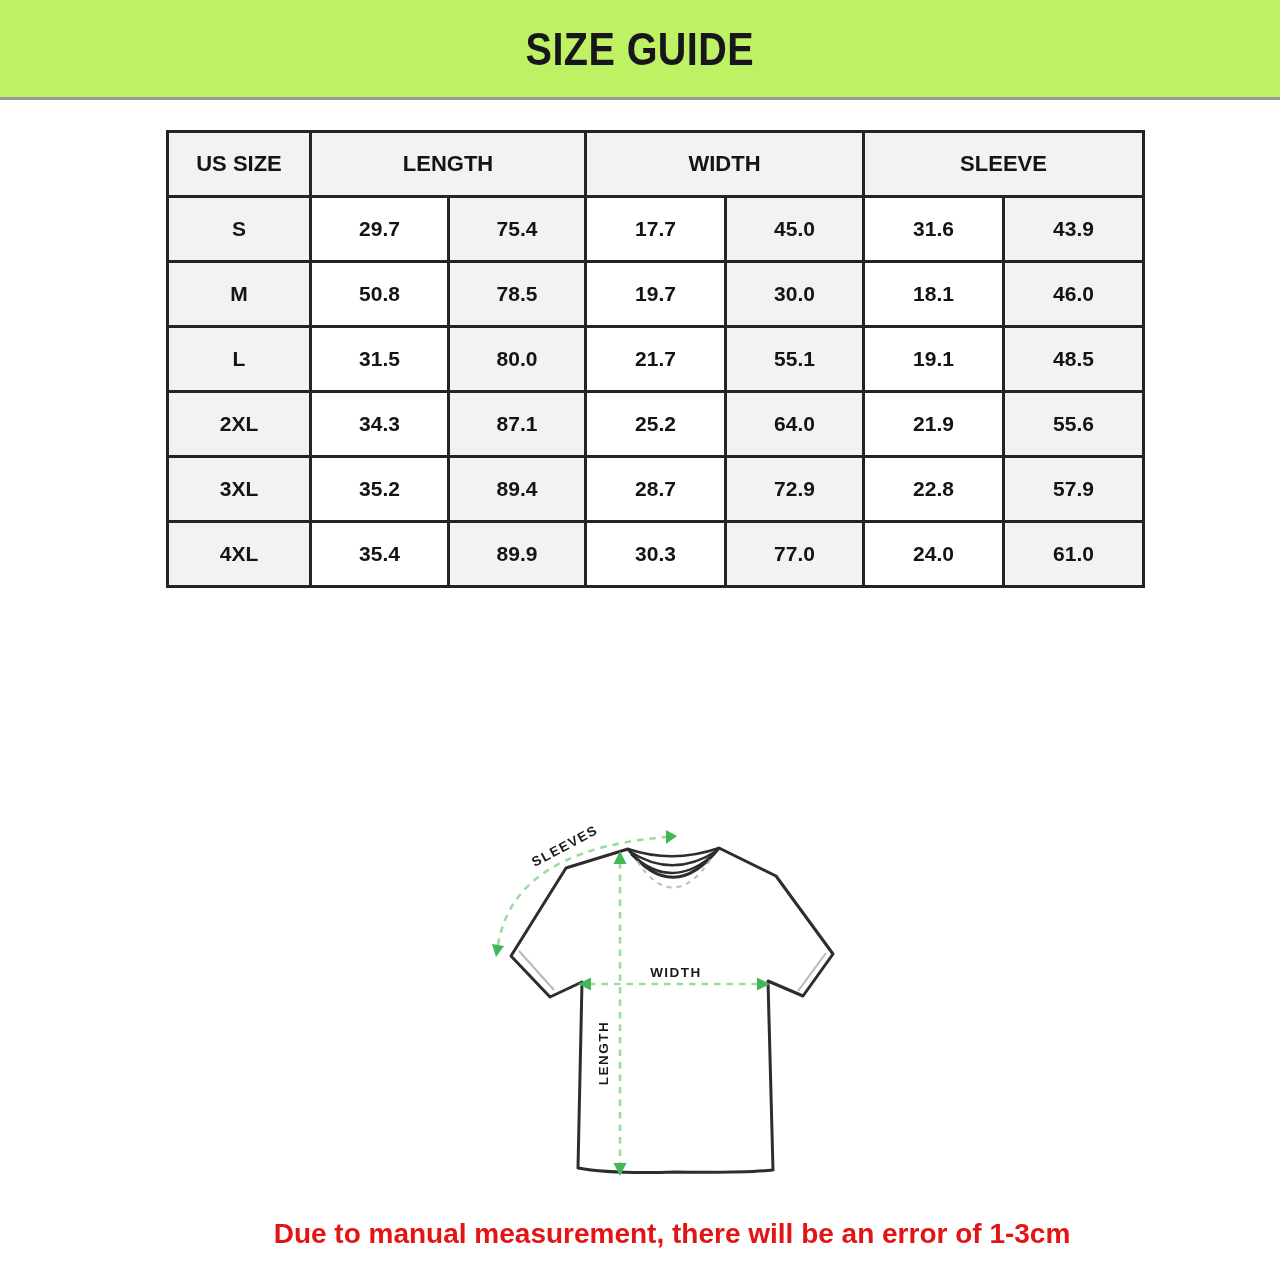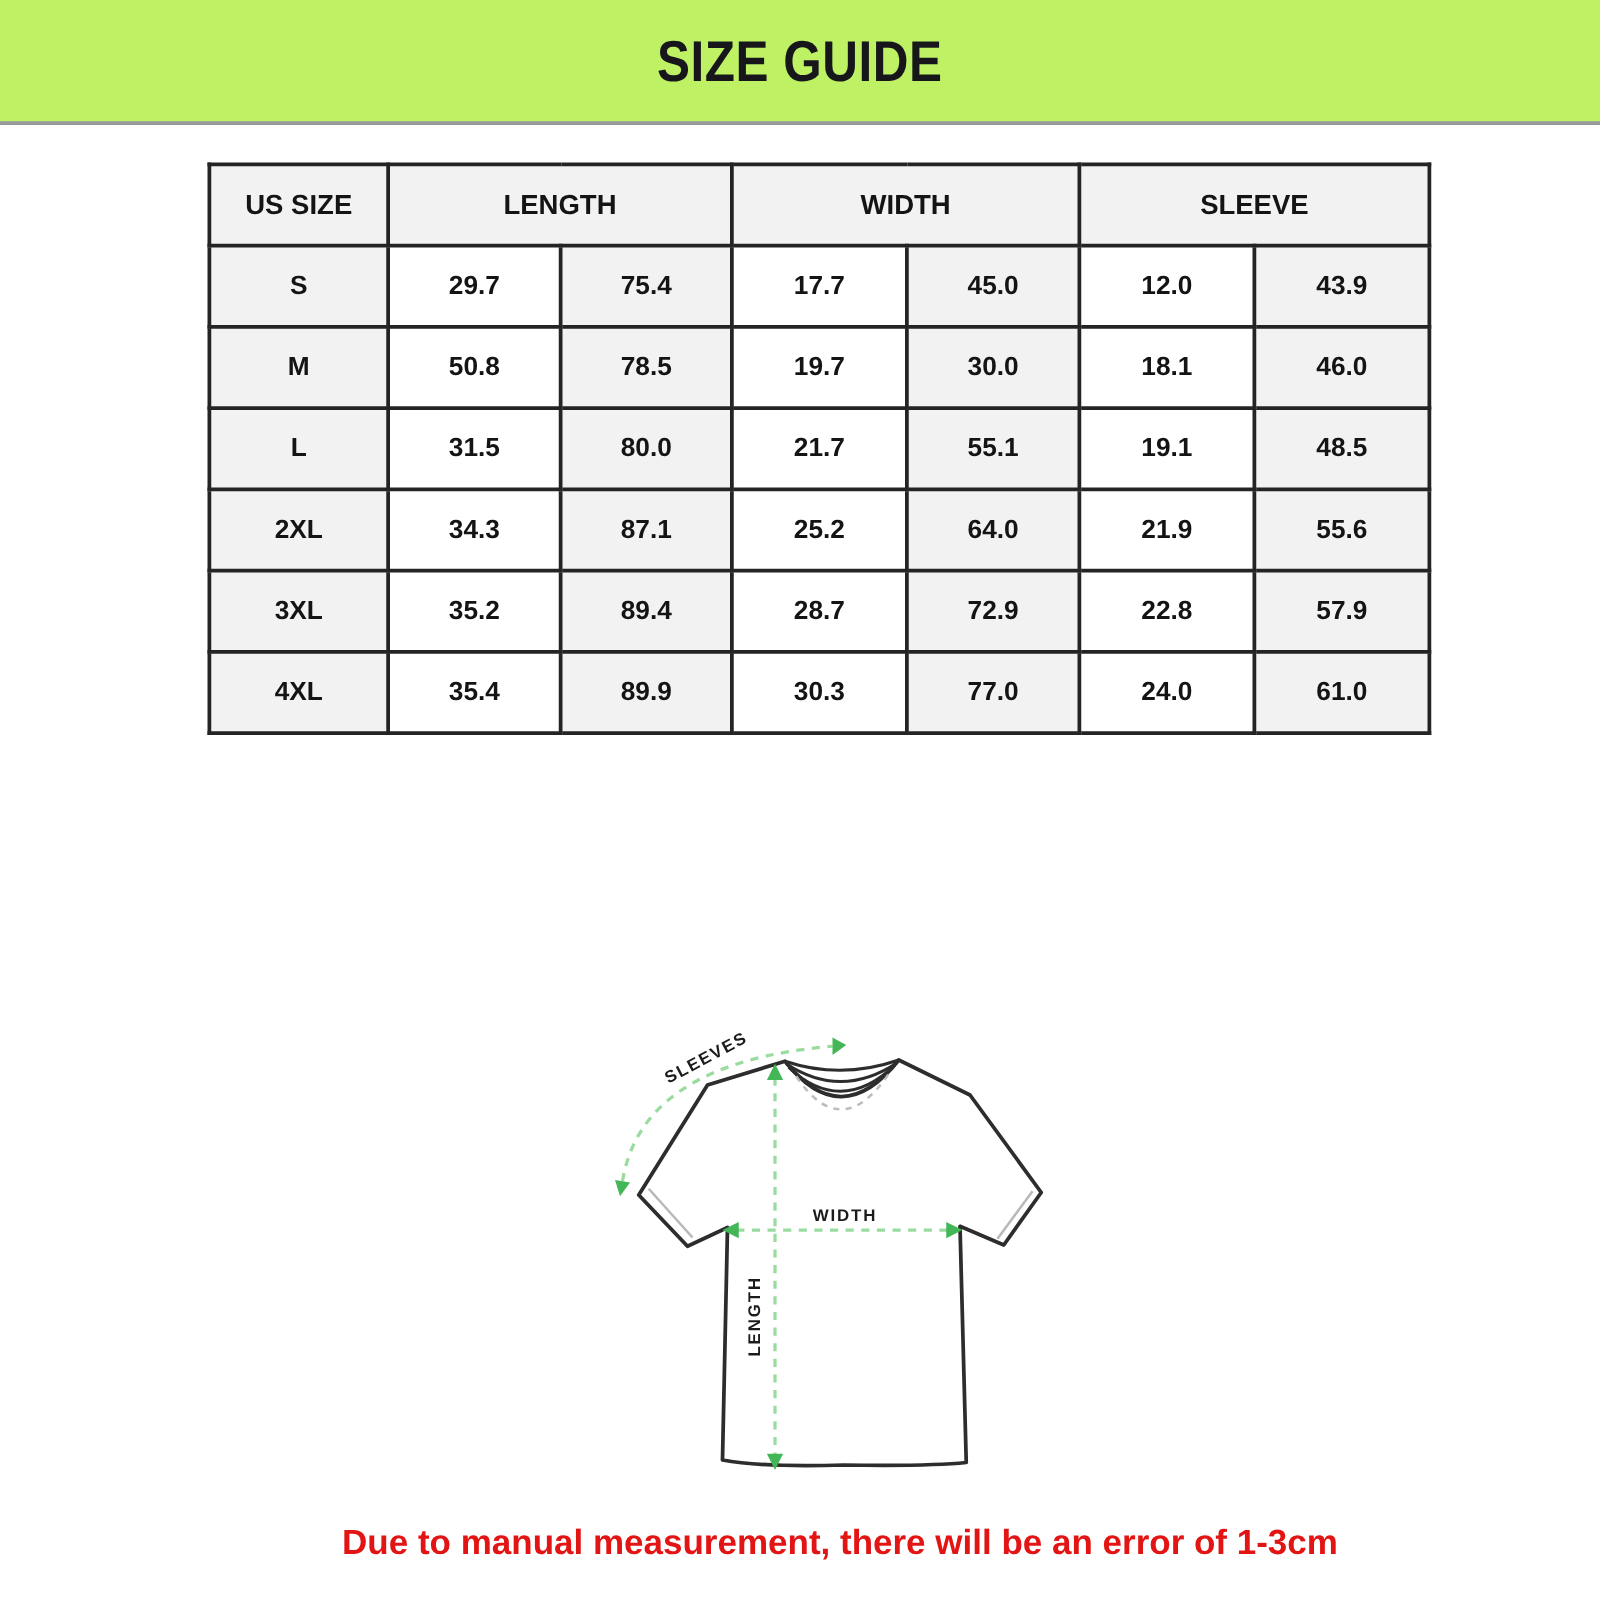--- a/index.html
+++ b/index.html
@@ -80,21 +80,21 @@
         <th class="bg-gray" colspan="2">SLEEVE</th>
       </tr>
     </thead>
     <tbody>
         <tr>
           <td class="bg-gray">S</td>
           <td>29.7</td>
           <td class="bg-gray">75.4</td>
           <td>17.7</td>
           <td class="bg-gray">45.0</td>
-          <td>12.0</td>
+          <td>31.6</td>
           <td class="bg-gray">43.9</td>
         </tr>
         <tr>
           <td class="bg-gray">M</td>
           <td>50.8</td>
           <td class="bg-gray">78.5</td>
           <td>19.7</td>
           <td class="bg-gray">30.0</td>
           <td>18.1</td>
           <td class="bg-gray">46.0</td>

